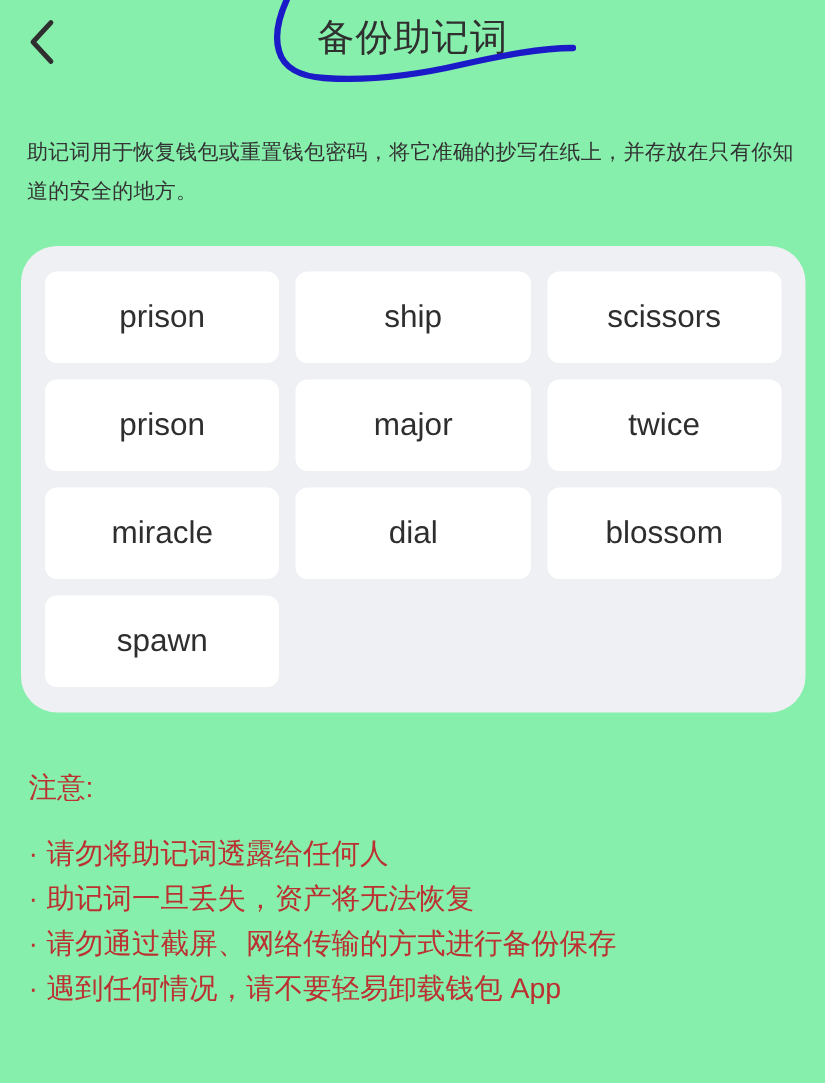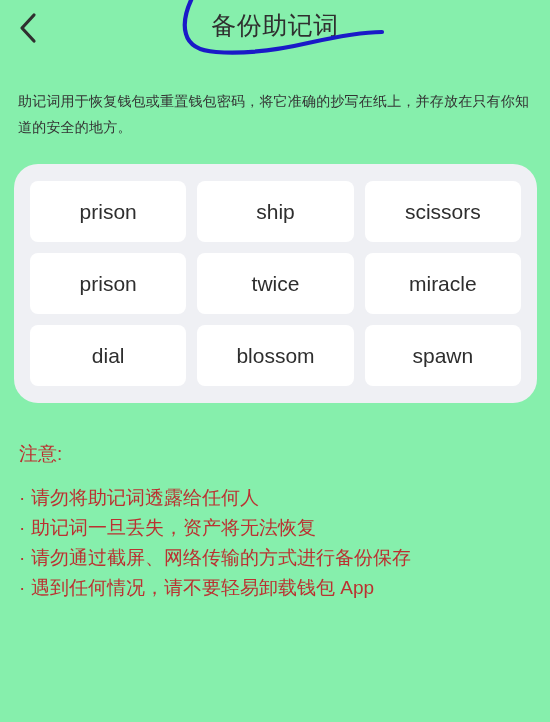--- a/index.html
+++ b/index.html
@@ -148,20 +148,21 @@
   </div>
 
   <div class="description">助记词用于恢复钱包或重置钱包密码，将它准确的抄写在纸上，并存放在只有你知道的安全的地方。</div>
 
   <div class="word-panel">
     <div class="word-grid">
       <div class="word-card">prison</div>
       <div class="word-card">ship</div>
       <div class="word-card">scissors</div>
       <div class="word-card">prison</div>
+      <div class="word-card">major</div>
       <div class="word-card">twice</div>
       <div class="word-card">miracle</div>
       <div class="word-card">dial</div>
       <div class="word-card">blossom</div>
       <div class="word-card">spawn</div>
     </div>
   </div>
 
   <div class="warning">
     <div class="warning-title">注意:</div>

